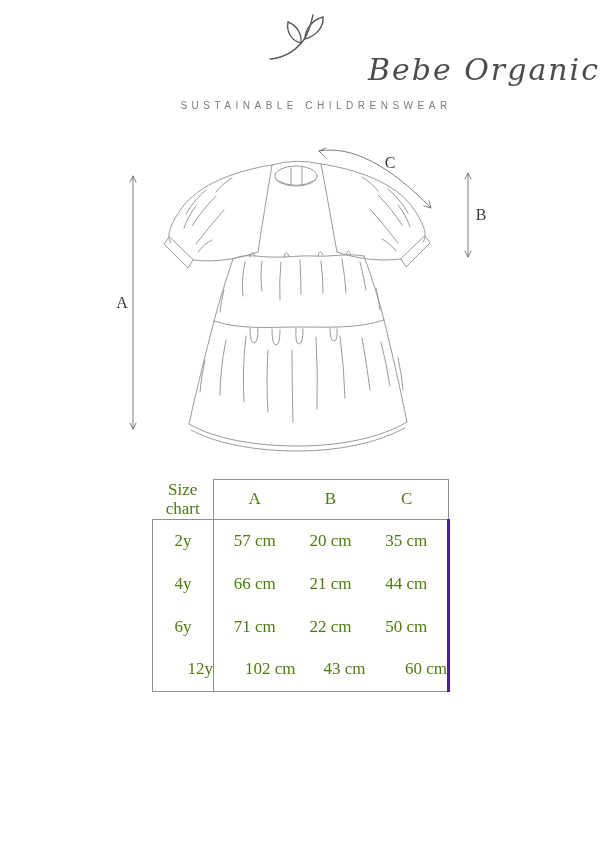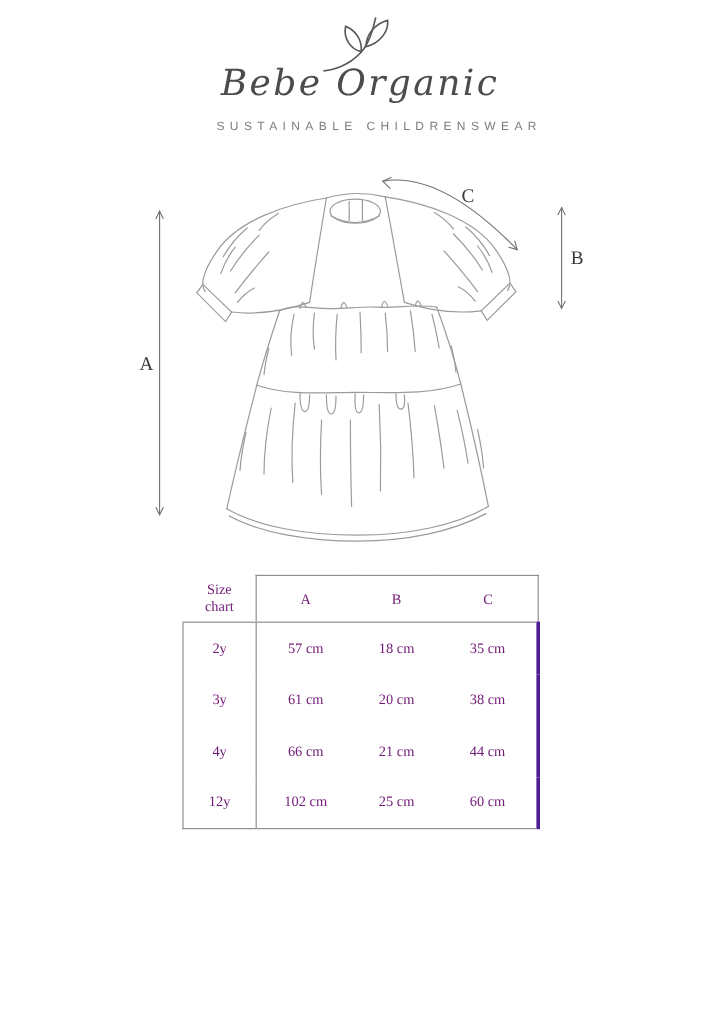--- a/index.html
+++ b/index.html
@@ -3,51 +3,51 @@
 <meta charset="utf-8">
 <style>
   html,body { margin:0; padding:0; background:#ffffff; }
   .page {
     position:relative; width:600px; height:849px; margin:0 auto;
     background:#ffffff; overflow:hidden;
     font-family:"Liberation Serif", serif;
   }
   .branch-wrap { position:absolute; top:12px; left:266px; width:68px; height:52px; }
   .brand-name {
-    position:absolute; top:52px; left:0; width:600px; text-align:center;
+    position:absolute; top:52px; left:0; width:600px; text-align:right;
     font-family:"DejaVu Serif", serif; font-style:italic;
     font-size:30px; letter-spacing:2px; color:#4c4c4c;
   }
   .tagline {
     position:absolute; top:100px; left:16px; width:600px; text-align:center;
     font-family:"Liberation Sans", sans-serif; font-size:10px;
     letter-spacing:4.5px; color:#7c7c7c;
   }
   .diagram-svg { position:absolute; top:130px; left:0; }
   .measure-label {
     font-family:"Liberation Serif", serif; font-size:16px; fill:#3a3a3a;
   }
   table.size-chart {
     position:absolute; top:479px; left:152px;
     border-collapse:collapse; table-layout:fixed;
-    font-size:12px; color:#701a75;
+    font-size:17px; color:#4d7c0f;
   }
   table.size-chart th, table.size-chart td {
     font-weight:normal; text-align:center; vertical-align:middle; padding:0;
   }
   tr.head-row { height:39px; }
   tr.body-row { height:43px;margin-left:13px; }
   th.size-head { border-bottom:1px solid #8f8f8f; line-height:1.15; }
   th.col-head { border-top:1px solid #8f8f8f; border-bottom:1px solid #8f8f8f; }
   th.col-head.first { border-left:1px solid #8f8f8f; }
   th.col-head.last  { border-right:1px solid #8f8f8f; }
   td.size-cell { border-left:1px solid #8f8f8f; }
   td.cell-a { border-left:1px solid #8f8f8f; }
   td.cell-c { border-right:3px solid #4c1d95; }
-  tr.body-row.last td { border-bottom:1px solid #8f8f8f; }
+  tr.body-row.last td { border-bottom:1px solid #8f8f8f;text-align:right; }
 </style>
 </head>
 <body>
 
 <div class="page">
 
   <div class="branch-wrap">
     <svg width="68" height="52" viewBox="0 0 68 52" fill="none" stroke="#5a5a5a" stroke-width="1.4" stroke-linecap="round">
       <path d="M4 47 C17 46 29 39 37 29 C42 22 45 12 47 3"></path>
       <path d="M35 31 C26 29 20 20 22 10 C30 13 36 21 35 31 Z"></path>
@@ -176,37 +176,37 @@
         </th>
         <th class="col-head first">A</th>
         <th class="col-head">B</th>
         <th class="col-head last">C</th>
       </tr>
     </thead>
     <tbody>
       <tr class="body-row">
         <td class="size-cell">2y</td>
         <td class="cell-a">57 cm</td>
-        <td class="cell-b">18 cm</td>
+        <td class="cell-b">20 cm</td>
         <td class="cell-c">35 cm</td>
-      </tr>
-      <tr class="body-row">
-        <td class="size-cell">3y</td>
-        <td class="cell-a">61 cm</td>
-        <td class="cell-b">20 cm</td>
-        <td class="cell-c">38 cm</td>
       </tr>
       <tr class="body-row">
         <td class="size-cell">4y</td>
         <td class="cell-a">66 cm</td>
         <td class="cell-b">21 cm</td>
         <td class="cell-c">44 cm</td>
       </tr>
+      <tr class="body-row">
+        <td class="size-cell">6y</td>
+        <td class="cell-a">71 cm</td>
+        <td class="cell-b">22 cm</td>
+        <td class="cell-c">50 cm</td>
+      </tr>
       <tr class="body-row last">
         <td class="size-cell">12y</td>
         <td class="cell-a">102 cm</td>
-        <td class="cell-b">25 cm</td>
+        <td class="cell-b">43 cm</td>
         <td class="cell-c">60 cm</td>
       </tr>
     </tbody>
   </table>
 
 </div>
 
 </body></html>

